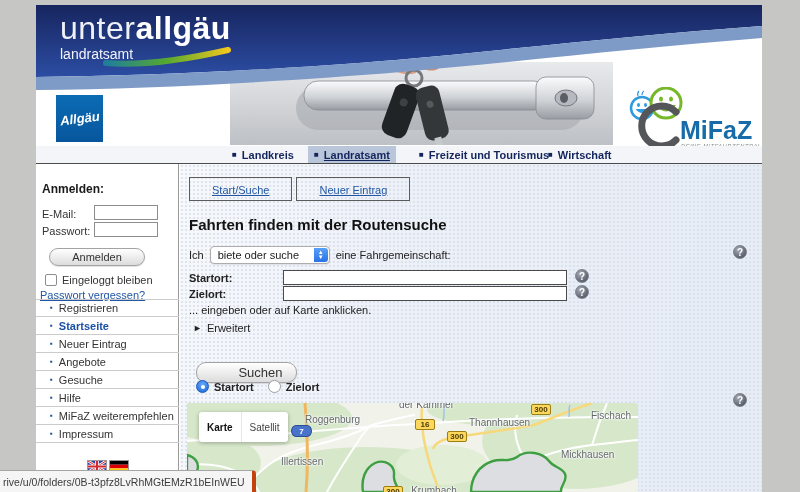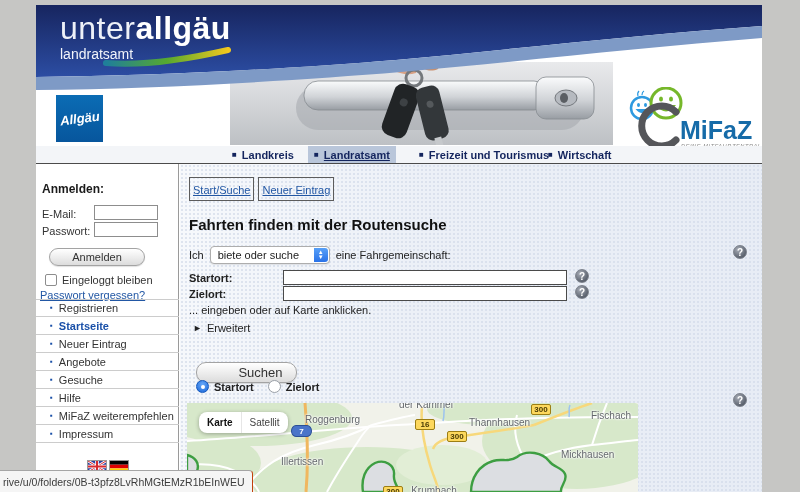--- a/index.html
+++ b/index.html
@@ -52,21 +52,21 @@
   .flags { position:absolute; left:0; top:297px; width:143px; display:flex; justify-content:center; gap:4px; }
   .flag { width:18px; height:11px; display:block; cursor:pointer; outline:1px solid #999; }
 
   
   .main { position:absolute; left:144px; top:159px; width:582px; height:328px;
     background:linear-gradient(100deg,#f7f9fc 0%, #ecf0f7 40%, #e7ecf5 100%); z-index:1; }
   .main::before { content:""; position:absolute; inset:0;
     background-image:radial-gradient(#d3dbe9 0.8px, transparent 0.9px); background-size:4px 4px; opacity:.7; pointer-events:none; }
 
   .tabs-row { position:absolute; left:9px; top:13px; display:flex; gap:4px; z-index:2; }
-  .tab { border:1px solid #5c5c5c; padding:2px 3px; background:transparent; cursor:pointer; }
+  .tab { border:1px solid #5c5c5c; padding:2px 22px; background:transparent; cursor:pointer; }
   .tab-label { color:#2257a4; font-size:11px; text-decoration:underline; white-space:nowrap; }
 
   .page-heading { position:absolute; left:9px; top:52px; font-size:15px; font-weight:bold; color:#111; z-index:2; }
 
   .form-row1 { position:absolute; left:9px; top:82px; display:flex; align-items:center; gap:6px; z-index:2; }
   .inline-label { font-size:11px; color:#222; }
   .select { position:relative; width:120px; height:18px; border:1px solid #adadad; border-radius:4px; background:#fff; cursor:pointer;
     display:flex; align-items:center; box-shadow:0 1px 1px rgba(0,0,0,.08); }
   .select-value { font-size:11px; color:#222; padding-left:7px; }
   .select-stepper { position:absolute; right:1px; top:1px; bottom:1px; width:14px; border-radius:0 3px 3px 0;
@@ -90,35 +90,35 @@
   .radio-row { position:absolute; left:16px; top:216px; display:flex; align-items:center; gap:14px; z-index:2; }
   .radio-opt { display:flex; align-items:center; gap:5px; cursor:pointer; }
   .radio { width:13px; height:13px; border-radius:50%; border:1px solid #9aa0a8; background:#fff; position:relative; }
   .radio.selected { border:1px solid #1358bd; background:radial-gradient(circle at 50% 32%, #66a8f8, #1a66d9); }
   .radio.selected::after { content:""; position:absolute; left:4px; top:4px; width:4px; height:4px; border-radius:50%; background:#fff; }
   .radio-label { font-size:11px; font-weight:bold; color:#222; }
 
   
   .map { position:absolute; left:7px; top:239px; width:451px; height:89px; overflow:hidden; background:#f1f2ea; z-index:2; cursor:pointer; }
   .map-svg { position:absolute; left:0; top:0; }
-  .map-ctrl { position:absolute; left:12px; top:9px; height:21px; background:#fff; border-radius:8px;
+  .map-ctrl { position:absolute; left:12px; top:9px; height:30px; background:#fff; border-radius:3px;
     box-shadow:0 1px 4px rgba(0,0,0,.3); display:flex; align-items:stretch; z-index:3; }
   .map-ctrl-btn { font-size:10px; color:#444; display:flex; align-items:center; padding:0 8px; cursor:pointer; }
   .map-ctrl-btn.active { font-weight:bold; color:#111; }
   .map-ctrl-sep { width:1px; background:#e6e6e6; }
   .map-label { position:absolute; font-size:10px; color:#63676b; white-space:nowrap; z-index:2;
     text-shadow:0 0 2px #fff, 0 0 2px #fff, 0 0 3px #fff; }
   .map-label.two-line { text-align:center; line-height:11px;margin-top:48px; }
   .shield { position:absolute; z-index:2; font-weight:bold; display:flex; align-items:center; justify-content:center; }
   .shield.yellow { background:#fdd85d; border:1px solid #9c7e14; color:#4a3c05; font-size:8px; width:20px; height:11px; border-radius:2px; }
   .shield.blue { background:#4a74c9; border:1px solid #2c4f96; color:#fff; font-size:8px; width:21px; height:12px; border-radius:5px/6px; }
 
   
   .statusbar { position:absolute; left:0; top:470px; height:22px; background:#f5f5f5;
-    border-top:1px solid #a5a5a5; border-right:1px solid #c2410c; border-top-right-radius:4px;
+    border-top:1px solid #a5a5a5; border-right:4px solid #c2410c; border-top-right-radius:4px;
     display:flex; align-items:center; padding:0 7px 0 3px; z-index:30; }
   .statusbar span { font-size:10.5px; color:#3c3c3c; white-space:nowrap; }
 </style>
 </head>
 <body>
 
 <div class="page">
 
   <svg class="banner-svg" viewBox="0 0 726 100" aria-hidden="true">
     <defs>

